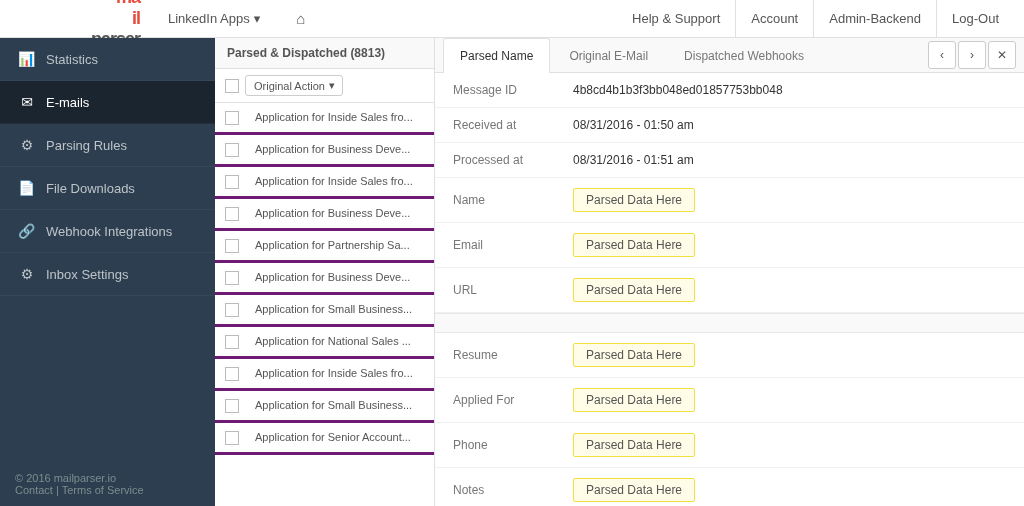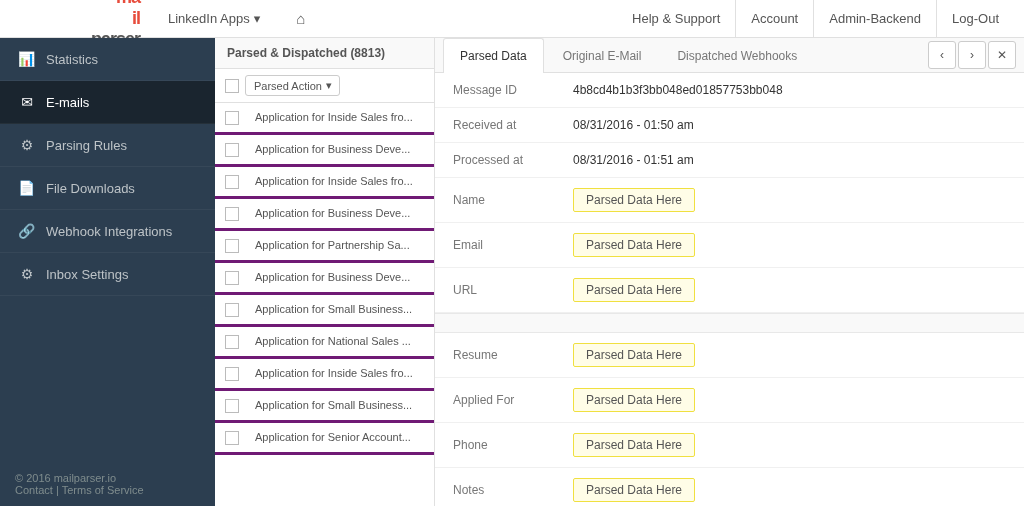--- a/index.html
+++ b/index.html
@@ -314,21 +314,21 @@
         <a>Contact</a><span> | </span><a>Terms of Service</a>
       </div>
     </div>
   </div>
 
   <div class="email-list-panel">
     <div class="email-list-header">Parsed &amp; Dispatched (8813)</div>
     <div class="email-list-toolbar">
       <div class="email-list-checkbox"></div>
       <button class="perform-action-btn">
-        <span>Parsed Action</span>
+        <span>Original Action</span>
         <span>▾</span>
       </button>
     </div>
     <div class="email-list-items">
     <div class="email-list-item">
           <div class="email-item-cb"></div>
           <div class="email-item-text">Application for Inside Sales fro...</div>
         </div>
         <div class="email-list-item">
           <div class="email-item-cb"></div>
@@ -369,21 +369,21 @@
         <div class="email-list-item">
           <div class="email-item-cb"></div>
           <div class="email-item-text">Application for Senior Account...</div>
         </div>
       </div>
   </div>
 
   <div class="detail-panel">
     <div class="detail-tabs">
       <div class="detail-tab active">
-        <span>Parsed Data</span>
+        <span>Parsed Name</span>
       </div>
       <div class="detail-tab">
         <span>Original E-Mail</span>
       </div>
       <div class="detail-tab">
         <span>Dispatched Webhooks</span>
       </div>
       <div class="detail-tab-actions">
         <button class="detail-nav-btn">
           <span>‹</span>

